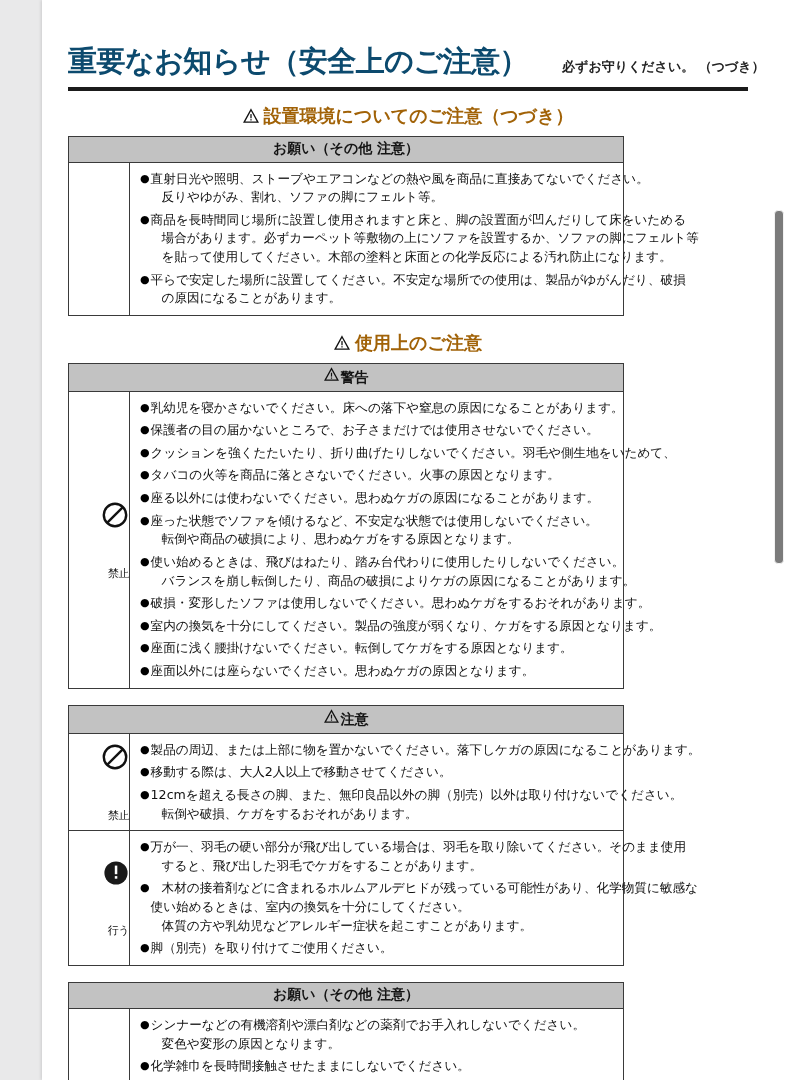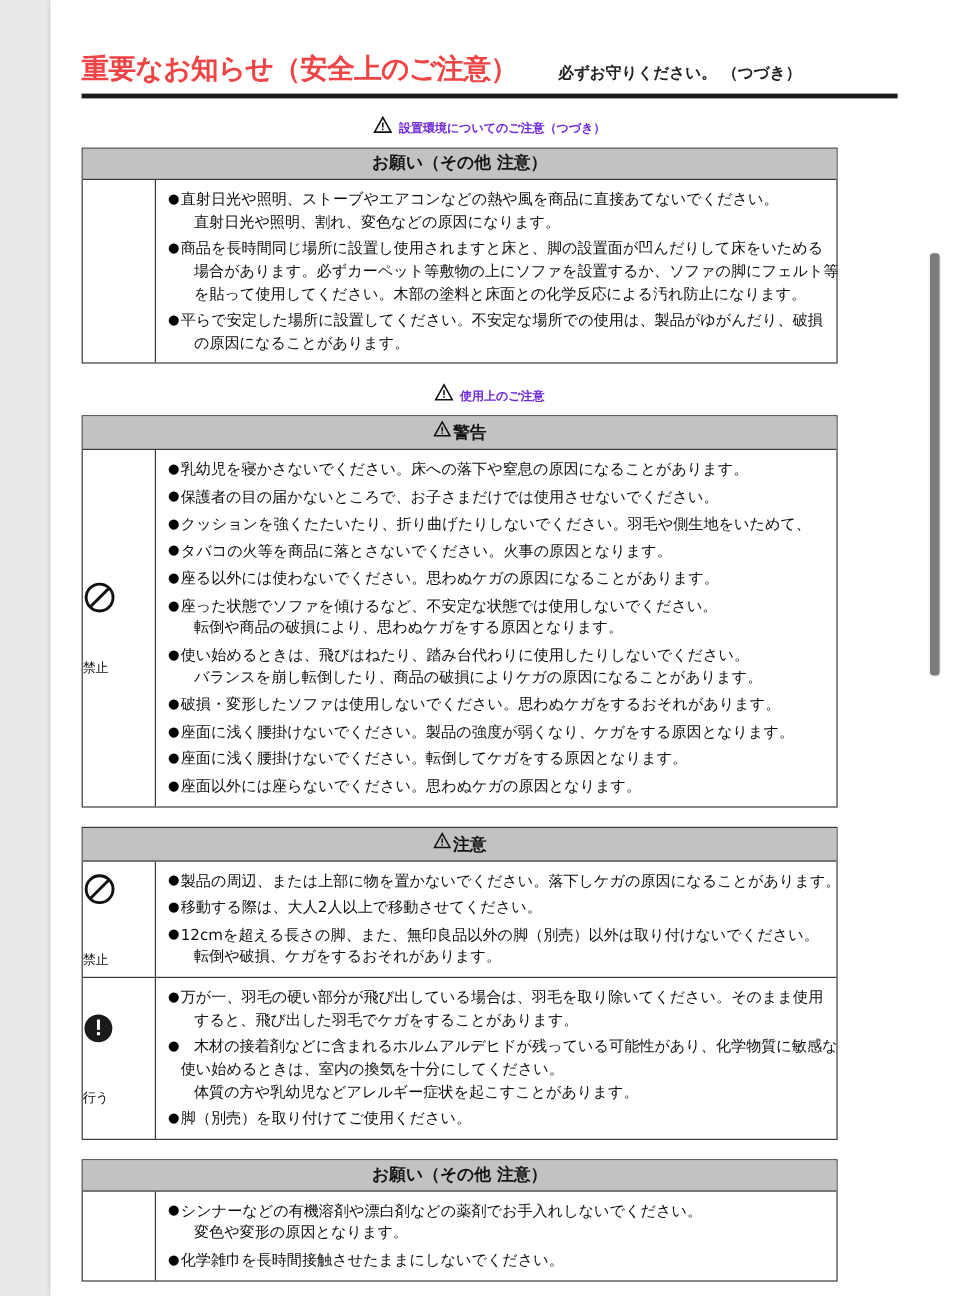--- a/index.html
+++ b/index.html
@@ -31,60 +31,60 @@
     width: 680px;
   }
 
   
   .title-row {
     display: flex;
     align-items: baseline;
     padding-top: 42px;
   }
   .doc-title {
-    font-size: 23px;
+    font-size: 29px;
     font-weight: bold;
     letter-spacing: -0.5px;
-    color: #ef4444;
+    color: #0c4a6e;
     white-space: nowrap;
   }
   .doc-subtitle {
     margin-left: 34px;
     font-size: 13px;
     font-weight: bold;
     color: #222;
     white-space: nowrap;
   }
   .title-rule {
     margin-top: 5px;
     height: 4px;
     background: #1b1b1b;
     width: 680px;
   }
 
   
   .section-heading {
     text-align: center;
-    font-size: 10px;
+    font-size: 18px;
     font-weight: bold;
-    color: #6d28d9;
+    color: #a16207;
     margin: 14px 0 7px 0;
     line-height: 1.2;
   }
   .section-heading .tri {
     display: inline-block;
     vertical-align: -2px;
     margin-right: 5px;
   }
 
   
   .box {
     border: 1.5px solid #3a3a3a;
     box-sizing: border-box;
-    width: 630px;
+    width: 556px;
     margin-bottom: 16px;
     background: #fff;
   }
   .box-header {
     background: #c2c2c2;
     border-bottom: 1.5px solid #3a3a3a;
     text-align: center;
     font-size: 14px;
     font-weight: bold;
     color: #141414;
@@ -96,21 +96,21 @@
     align-items: stretch;
     border-bottom: 1.5px solid #3a3a3a;
   }
   .box-row:last-child { border-bottom: none; }
   .icon-cell {
     width: 60px;
     min-width: 60px;
     border-right: 1.5px solid #3a3a3a;
     display: flex;
     flex-direction: column;
-    align-items: flex-start;
+    align-items: flex-end;
     justify-content: center;
     padding: 4px 0;
     gap: 34px;
   }
   .icon-cell.empty { }
   .icon-label {
     font-size: 11px;
     color: #111;
     margin-top: 1px;
     line-height: 1;
@@ -182,21 +182,21 @@
               </svg></span><span>設置環境についてのご注意（つづき）</span></div>
           <div class="box">
             <div class="box-header"><span>お願い（その他 注意）</span></div>
             <div class="box-row">
               <div class="icon-cell empty"></div>
               <div class="items-cell">
                 <div class="item">
                   <span class="bullet">●</span>
                   <span class="item-text">
                     <span class="ln">直射日光や照明、ストーブやエアコンなどの熱や風を商品に直接あてないでください。</span>
-                    <span class="ln ind">直射日光や照明、割れ、変色などの原因になります。</span>
+                    <span class="ln ind">反りやゆがみ、割れ、ソファの脚にフェルト等。</span>
                   </span>
                 </div>
                 <div class="item">
                   <span class="bullet">●</span>
                   <span class="item-text">
                     <span class="ln">商品を長時間同じ場所に設置し使用されますと床と、脚の設置面が凹んだりして床をいためる</span>
                     <span class="ln ind">場合があります。必ずカーペット等敷物の上にソファを設置するか、ソファの脚にフェルト等</span>
                     <span class="ln ind">を貼って使用してください。木部の塗料と床面との化学反応による汚れ防止になります。</span>
                   </span>
                 </div>
@@ -276,21 +276,21 @@
                 </div>
                 <div class="item">
                   <span class="bullet">●</span>
                   <span class="item-text">
                     <span class="ln">破損・変形したソファは使用しないでください。思わぬケガをするおそれがあります。</span>
                   </span>
                 </div>
                 <div class="item">
                   <span class="bullet">●</span>
                   <span class="item-text">
-                    <span class="ln">座面に浅く腰掛けないでください。製品の強度が弱くなり、ケガをする原因となります。</span>
+                    <span class="ln">室内の換気を十分にしてください。製品の強度が弱くなり、ケガをする原因となります。</span>
                   </span>
                 </div>
                 <div class="item">
                   <span class="bullet">●</span>
                   <span class="item-text">
                     <span class="ln">座面に浅く腰掛けないでください。転倒してケガをする原因となります。</span>
                   </span>
                 </div>
                 <div class="item">
                   <span class="bullet">●</span>

